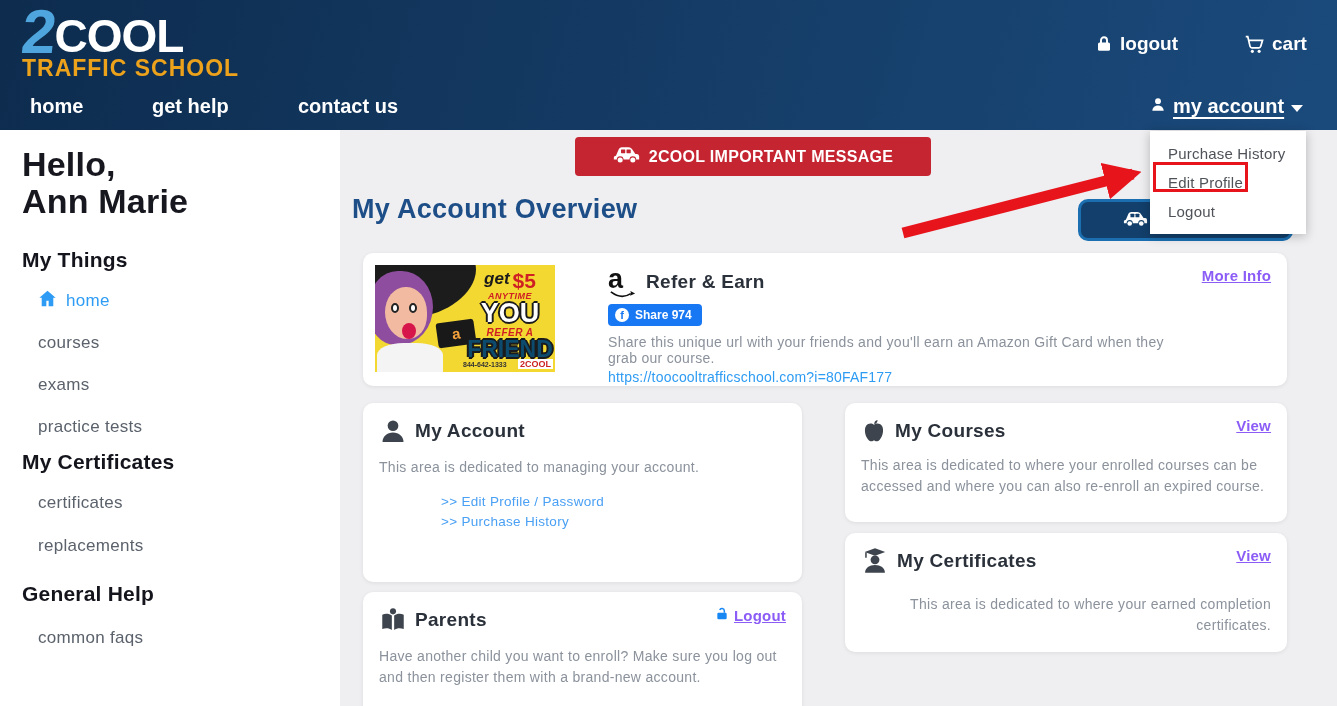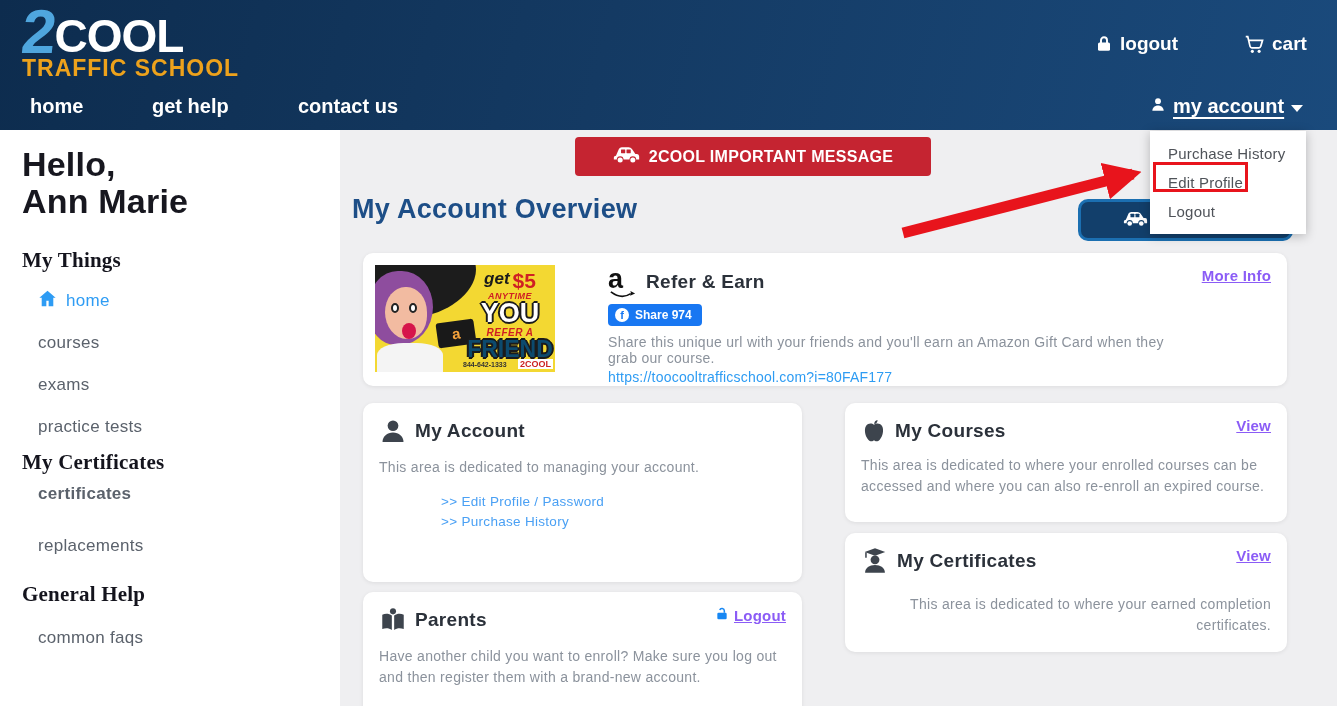--- a/index.html
+++ b/index.html
@@ -36,21 +36,21 @@
               box-shadow:0 2px 10px rgba(0,0,0,.25); padding:8px 4px; }
   .dd-item { padding:6px 14px; font-size:15px; color:#4f5359; letter-spacing:.2px; cursor:pointer; }
 
   
   .annot-box { position:absolute; left:1153px; top:162px; width:95px; height:30px; border:3px solid #e8141c; z-index:8; pointer-events:none; }
   .annot-arrow { position:absolute; left:885px; top:153px; z-index:8; pointer-events:none; }
 
   
   .sidebar { position:absolute; left:0; top:130px; width:340px; height:576px; background:#fff; z-index:1; }
   .greeting { position:absolute; left:22px; top:16px; font-size:34px; font-weight:800; color:#17171f; line-height:1.1; letter-spacing:.2px; }
-  .side-head { position:absolute; left:22px; font-size:21px; font-weight:800; color:#14141d; letter-spacing:.2px;font-family:Liberation Serif, serif; }
+  .side-head { position:absolute; left:22px; font-size:21px; font-weight:800; color:#14141d; letter-spacing:.2px; }
   .side-item { position:absolute; left:38px; font-size:17px; color:#5b626c; letter-spacing:.3px; cursor:pointer; display:flex; align-items:center; gap:9px; }
   .side-item.active { color:#2e9cf4; }
   .side-item.active svg { color:#2e9cf4; }
 
   
   .main { position:absolute; left:340px; top:130px; width:997px; height:576px; background:#efeff1; }
   .red-banner { position:absolute; left:235px; top:7px; width:356px; height:39px; background:#c52431; border-radius:4px;
                 color:#fff; font-size:16px; font-weight:800; letter-spacing:.3px; display:flex; align-items:center; justify-content:center; gap:9px; cursor:pointer; }
   .red-banner .win { fill:#c52431; }
   .page-title { position:absolute; left:12px; top:64px; font-size:27px; font-weight:800; color:#1d4e87; letter-spacing:.3px; }
@@ -184,21 +184,21 @@
     </div>
     <div class="side-item" style="top:245px;">
       <span>exams</span>
     </div>
     <div class="side-item" style="top:287px;">
       <span>practice tests</span>
     </div>
 
     <div class="side-head" style="top:320px;">My Certificates</div>
 
-    <div class="side-item" style="top:354px;font-weight:bold;">
+    <div class="side-item" style="top:363px;">
       <span>certificates</span>
     </div>
     <div class="side-item" style="top:406px;">
       <span>replacements</span>
     </div>
 
     <div class="side-head" style="top:452px;">General Help</div>
 
     <div class="side-item" style="top:498px;align-items:center;">
       <span>common faqs</span>

